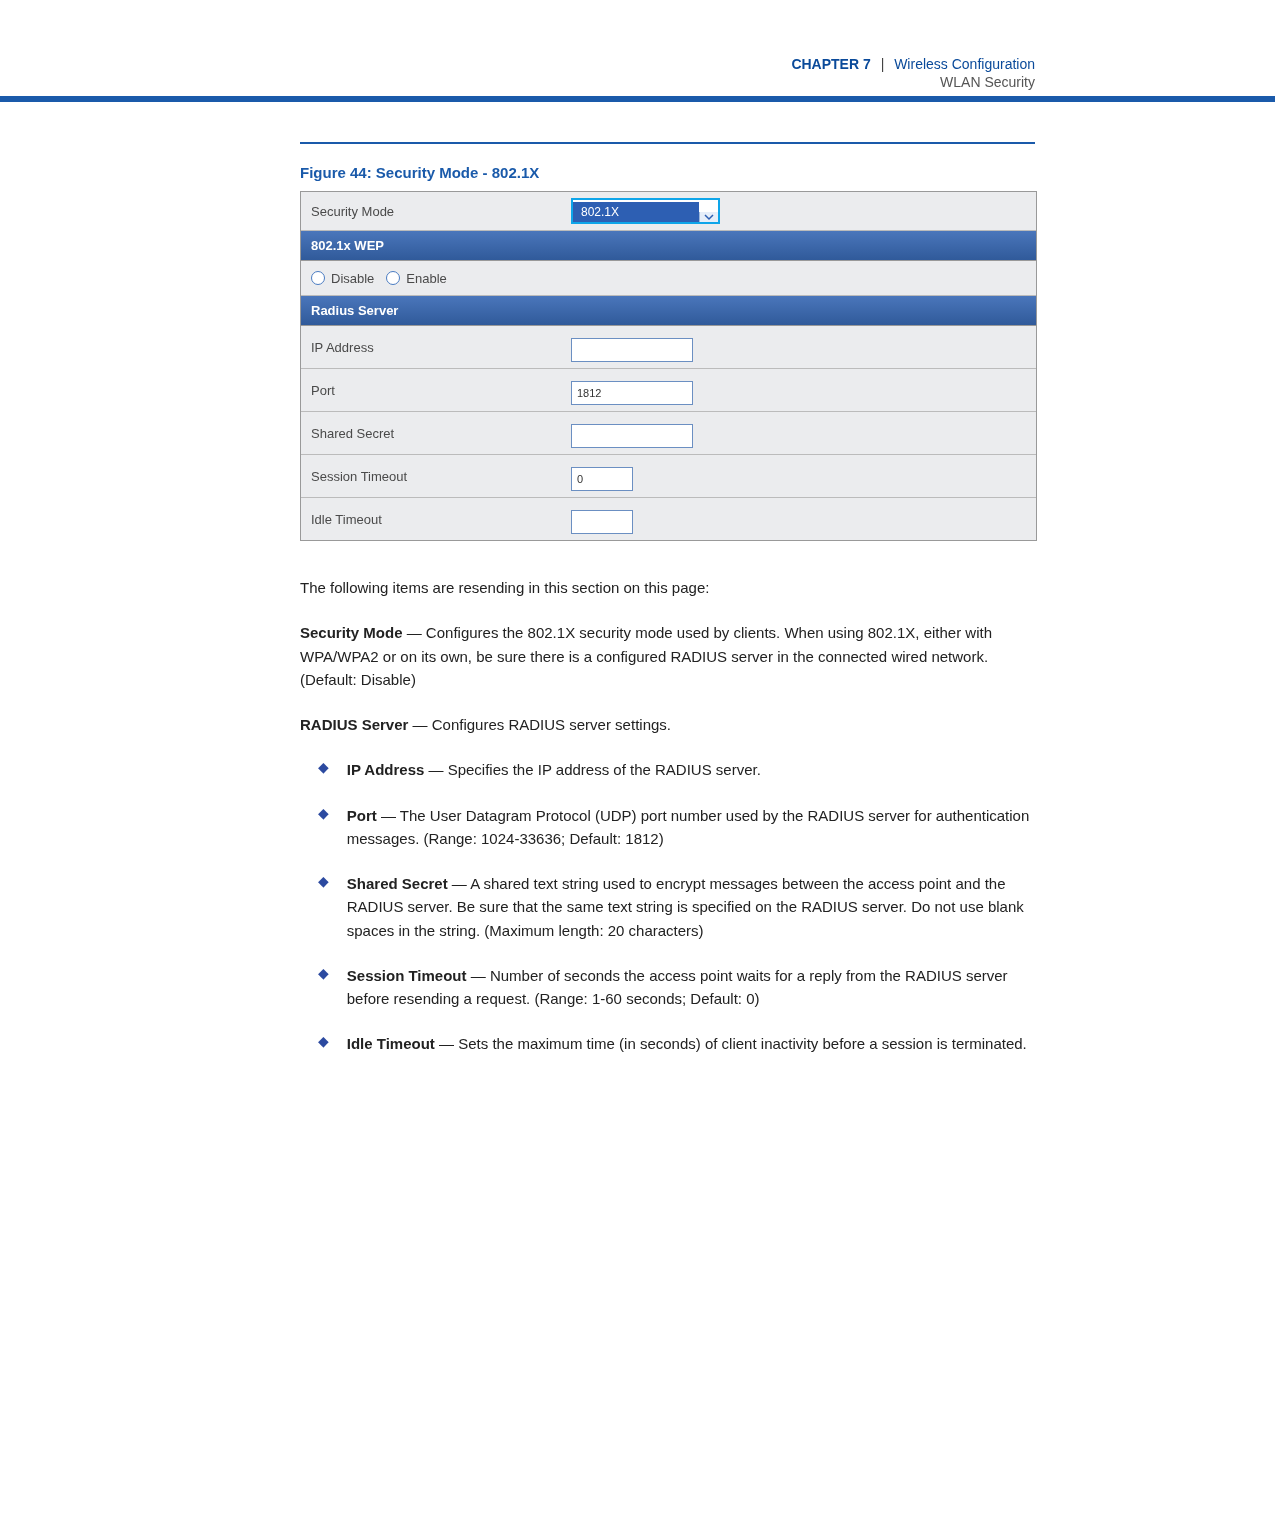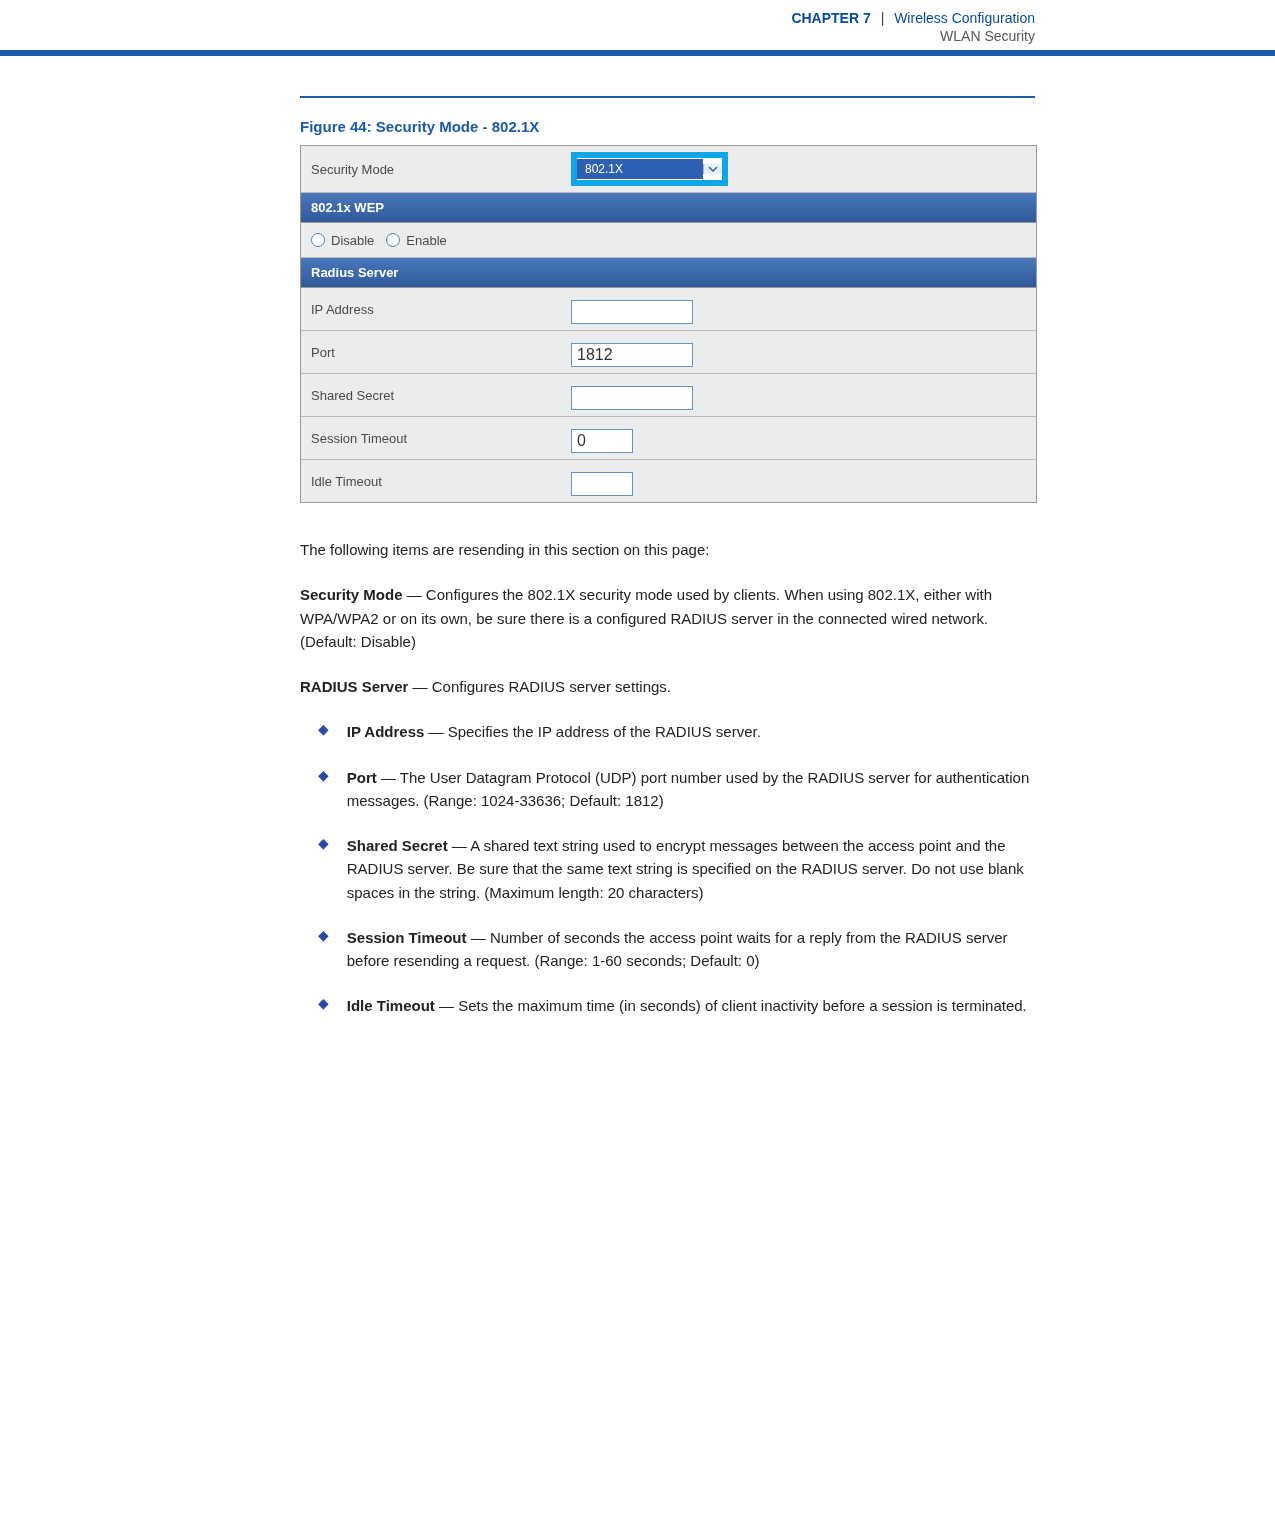--- a/index.html
+++ b/index.html
@@ -13,20 +13,21 @@
     width: 1275px;
     min-height: 1532px;
     margin: 0 auto;
     position: relative;
     padding-bottom: 70px;
   }
   .header {
     padding: 10px 240px 2px 0;
     text-align: right;
     font-size: 14px;
+    margin-top: 46px;
   }
   .header .chapter-num {
     color: #0a4a9a;
     font-weight: bold;
     font-variant: small-caps;
   }
   .header .sep {
     color: #444;
     margin: 0 6px;
   }
@@ -85,22 +86,22 @@
     background: linear-gradient(#4a76bb, #305a9a);
     color: #fff;
     font-weight: bold;
     padding: 7px 10px;
     font-family: Arial, sans-serif;
     font-size: 13px;
     border-bottom: 1px solid #999;
   }
   .dropdown-mock {
     display: inline-flex;
-    align-items: center;
-    border: 6px solid #0ea5e9;
+    align-items: flex-end;
+    border: 2px solid #0ea5e9;
     background: #fff;
     height: 22px;
     font-family: Arial, sans-serif;
     font-size: 12px;
   }
   .dropdown-mock .dd-value {
     background: #2d5fb3;
     color: #fff;
     padding: 3px 8px;
     min-width: 110px;
@@ -123,21 +124,21 @@
     border-radius: 50%;
     background: #fff;
     vertical-align: middle;
   }
   .text-input {
     border: 1px solid #6b8fc2;
     background: #fff;
     height: 22px;
     padding: 0 5px;
     font-family: Arial, sans-serif;
-    font-size: 16px;
+    font-size: 11px;
     color: #333;
     margin-top: 6px;
   }
   .w110 { width: 110px; }
   .w60 { width: 50px; }
   .body-text {
     margin-top: 35px;
     line-height: 1.55;
   }
   .body-text p { margin: 0 0 22px 0; }

